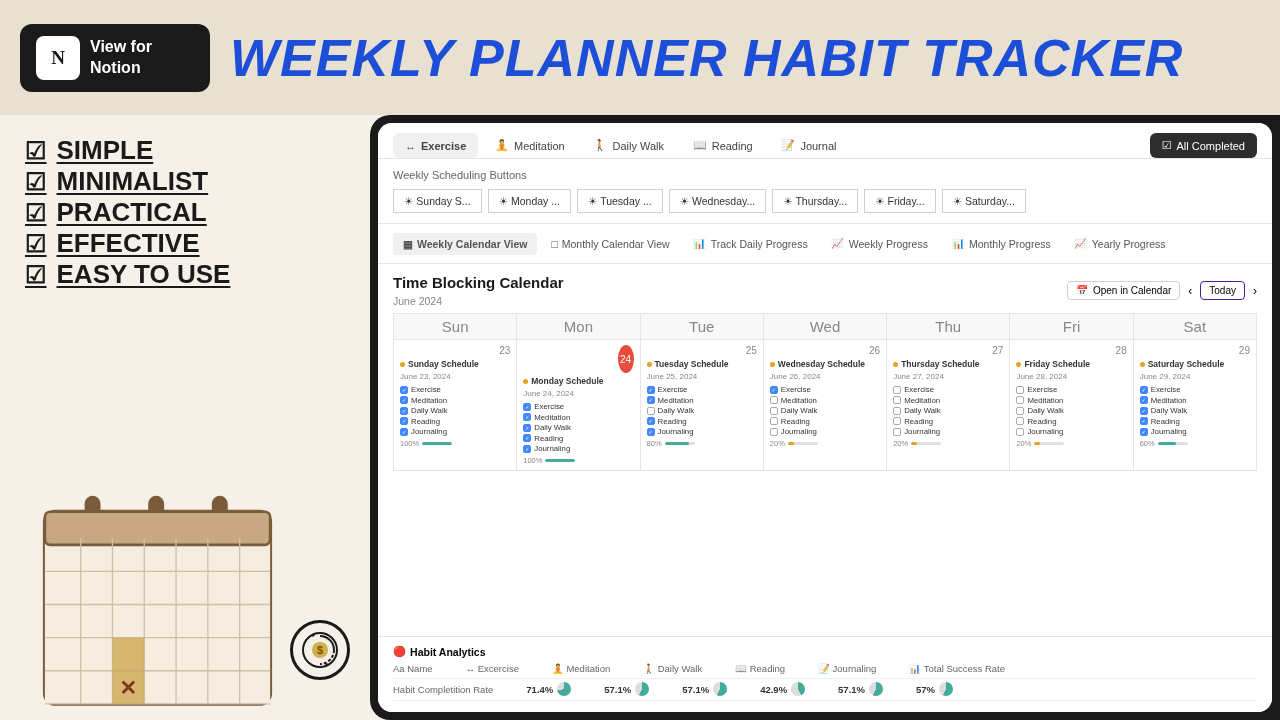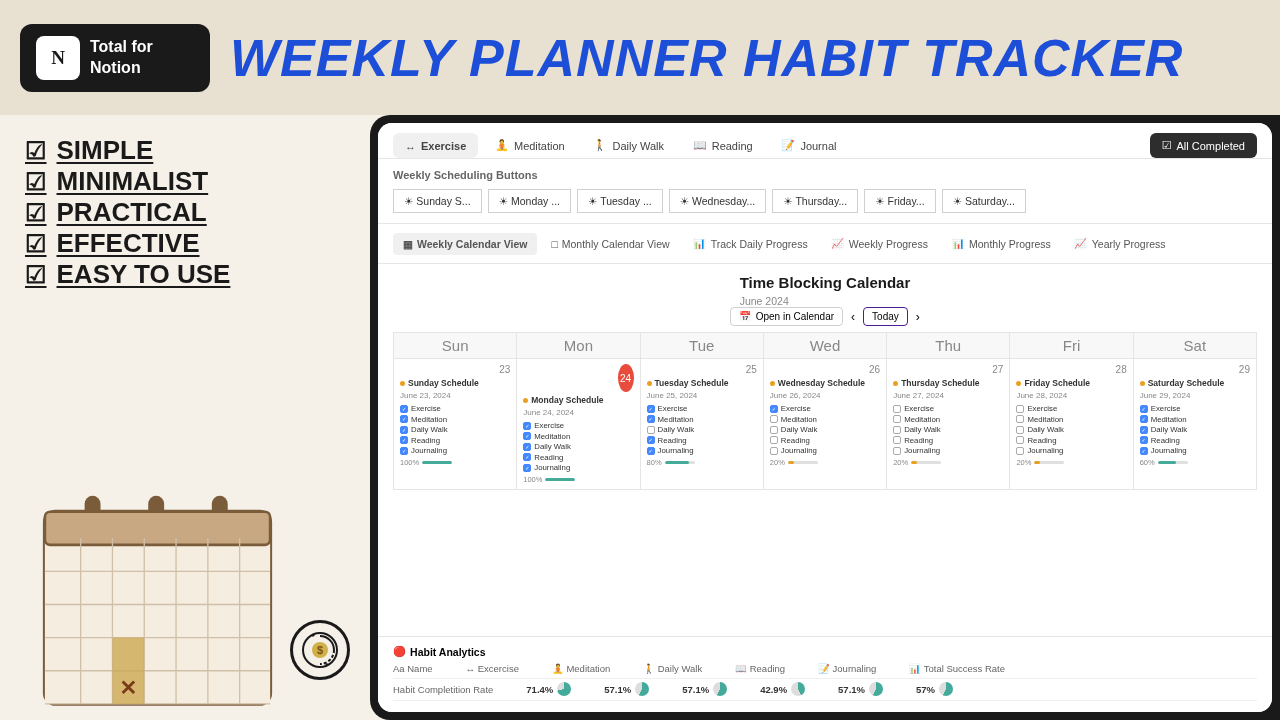--- a/index.html
+++ b/index.html
@@ -175,21 +175,21 @@
     
     .weekly-buttons-section {
       padding: 10px 15px;
       border-bottom: 1px solid #e5e5e5;
     }
 
     .section-label {
       font-size: 11px;
       color: #666;
       margin-bottom: 8px;
-      font-weight: 700;
+      font-weight: 400;
     }
 
     .day-buttons {
       display: flex;
       gap: 6px;
       flex-wrap: nowrap;
     }
 
     .day-btn {
       padding: 5px 10px;
@@ -243,21 +243,20 @@
       font-weight: 700;
       color: #1a1a1a;
       margin-bottom: 4px;
     }
 
     .calendar-header-row {
       display: flex;
       justify-content: space-between;
       align-items: center;
       margin-bottom: 6px;
-      flex-direction: column;
     }
 
     .calendar-month {
       font-size: 10.5px;
       color: #888;
     }
 
     .calendar-controls {
       display: flex;
       align-items: center;
@@ -461,21 +460,21 @@
 
 <div class="header">
   <div class="notion-badge">
     <div class="notion-logo">
       <svg width="28" height="28" viewBox="0 0 100 100" fill="none">
         <rect width="100" height="100" rx="12" fill="white"></rect>
         <text x="50" y="72" text-anchor="middle" font-size="68" font-weight="900" fill="#1a1a1a" font-family="serif">N</text>
       </svg>
     </div>
     <div class="notion-text">
-      <span>Total for</span><br>
+      <span>View for</span><br>
       <span>Notion</span>
     </div>
   </div>
   <div class="header-title">WEEKLY PLANNER HABIT TRACKER</div>
 </div>
 
 <div class="main-content">
 
   <div class="left-panel">
     <div id="features-list">

